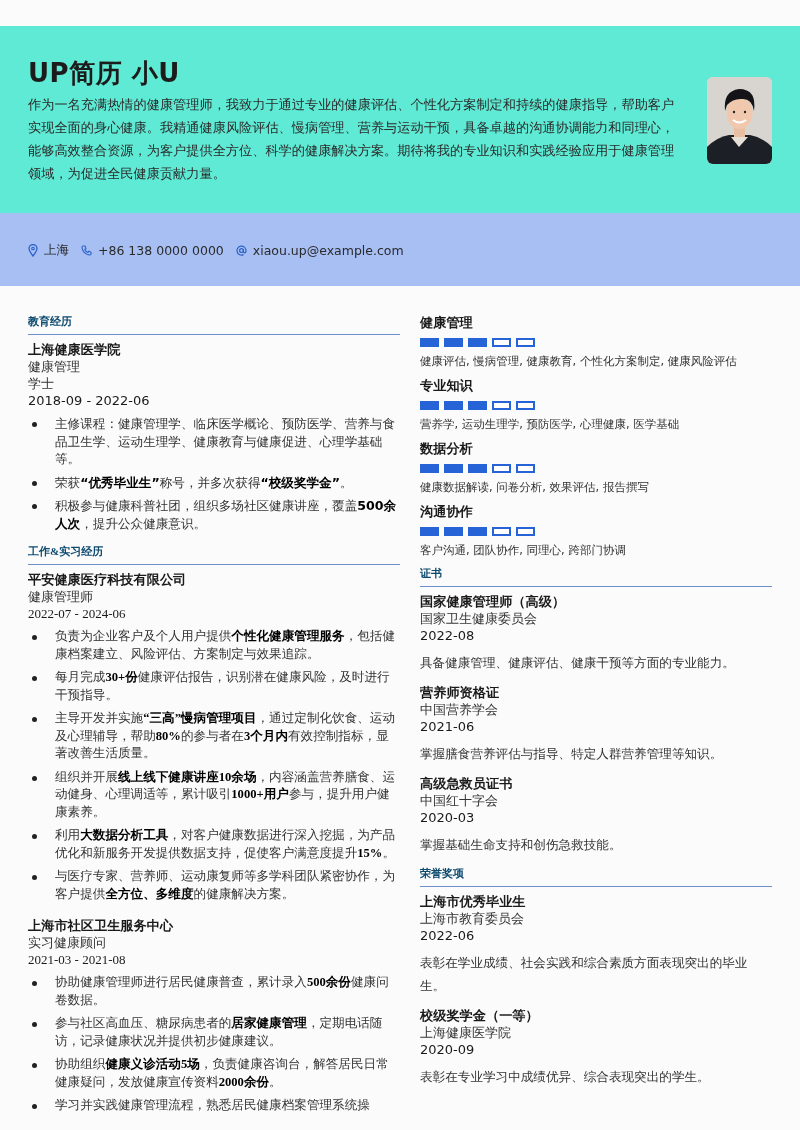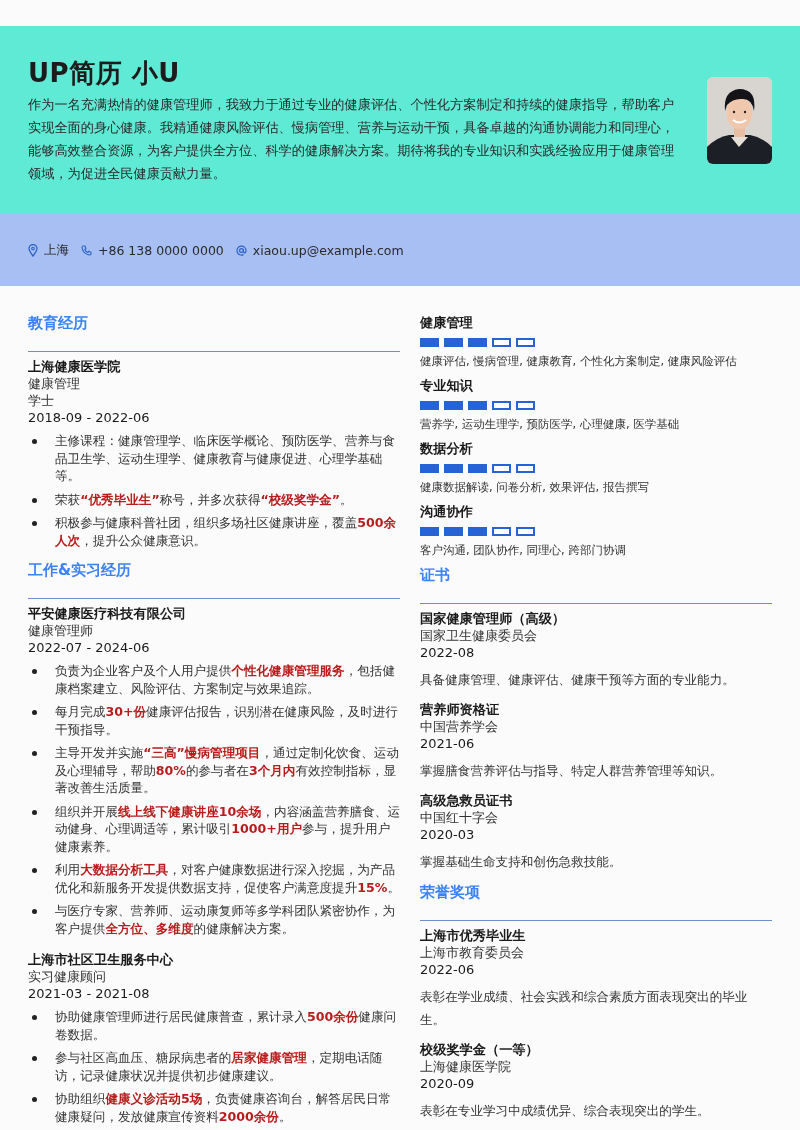--- a/index.html
+++ b/index.html
@@ -9,28 +9,28 @@
   .header { position: absolute; left: 0; top: 26px; width: 800px; height: 187px; background: #5eead4; }
   .name { position: absolute; left: 28px; top: 30px; font-size: 26px; font-weight: bold; color: #1c1c1c; letter-spacing: 0.5px; }
   .summary { position: absolute; left: 28px; top: 67px; width: 650px; font-size: 13.2px; line-height: 23px; color: #2a2a2a; }
   .photo { position: absolute; left: 707px; top: 51px; width: 65px; height: 87px; border-radius: 6px; overflow: hidden; background: #d9d6d2; }
   .contact { position: absolute; left: 0; top: 213px; width: 800px; height: 73px; background: #a8bff4; text-align: center; }
   .contact-row { position: absolute; left: 28px; top: 29px; display: flex; align-items: center; font-size: 12.5px; color: #2a2a2a; }
   .contact-item { display: flex; align-items: center; margin-right: 12px; }
   .contact-item svg { margin-right: 6px; }
   .col-left { position: absolute; left: 28px; top: 314px; width: 372px; }
   .col-right { position: absolute; left: 420px; top: 314px; width: 352px; }
-  .sec-title { font-size: 15px; font-weight: bold; color: #3b82f6; padding-bottom: 18px; border-bottom: 1.5px solid #6d8fce; margin-bottom: 6px; }
+  .sec-title { font-size: 11px; font-weight: bold; color: #0c4a6e; padding-bottom: 5px; border-bottom: 1.5px solid #6d8fce; margin-bottom: 6px; }
   .entry-title { font-size: 13.2px; font-weight: bold; color: #1a1a1a; line-height: 17px; }
   .entry-sub { font-size: 13px; color: #333; line-height: 17px; }
   .entry-date { font-size: 13px; color: #1a1a1a; line-height: 18px; font-weight: 500; }
   ul.bullets { list-style: none; margin-top: 5px; }
   ul.bullets li { position: relative; padding-left: 27px; font-size: 12.6px; line-height: 17.5px; color: #333; margin-bottom: 6px; }
   ul.bullets li::before { content: ""; position: absolute; left: 4px; top: 7px; width: 5px; height: 5px; border-radius: 50%; background: #222; }
-  ul.bullets li b { color: #b91c1c; }
+  ul.bullets li b { color: #000000; }
   .skill { margin-bottom: 8px; }
   .skill-name { font-size: 13.2px; font-weight: bold; color: #1a1a1a; line-height: 18px; margin-bottom: 6px; }
   .bars { display: flex; gap: 5px; margin-bottom: 6px; }
   .bar { width: 19px; height: 9px; border: 2px solid #2563d6; }
   .bar.filled { background: #2563d6; }
   .bar.empty { background: #fff; }
   .skill-desc { font-size: 11.5px; color: #333; line-height: 16px; }
   .cert { margin-bottom: 10px; }
   .cert-desc { font-size: 12.6px; color: #333; line-height: 23px; margin-top: 6px; }
 </style>
@@ -91,21 +91,21 @@
       <div class="entry-sub">学士</div>
       <div class="entry-date">2018-09 - 2022-06</div>
       <ul class="bullets">
           <li><span>主修课程：健康管理学、临床医学概论、预防医学、营养与食品卫生学、运动生理学、健康教育与健康促进、心理学基础等。</span></li>
           <li><span>荣获</span><b>“优秀毕业生”</b><span>称号，并多次获得</span><b>“校级奖学金”</b><span>。</span></li>
           <li><span>积极参与健康科普社团，组织多场社区健康讲座，覆盖</span><b>500余人次</b><span>，提升公众健康意识。</span></li>
         </ul>
     </div>
   </section>
 
-  <section style="margin-top:12px;">
+  <section style="margin-top:12px;font-family:Liberation Serif, serif;">
     <div class="sec-title">工作&amp;实习经历</div>
     <div>
       <div class="entry-title">平安健康医疗科技有限公司</div>
       <div class="entry-sub">健康管理师</div>
       <div class="entry-date">2022-07 - 2024-06</div>
       <ul class="bullets">
           <li><span>负责为企业客户及个人用户提供</span><b>个性化健康管理服务</b><span>，包括健康档案建立、风险评估、方案制定与效果追踪。</span></li>
           <li><span>每月完成</span><b>30+份</b><span>健康评估报告，识别潜在健康风险，及时进行干预指导。</span></li>
           <li><span>主导开发并实施</span><b>“三高”慢病管理项目</b><span>，通过定制化饮食、运动及心理辅导，帮助</span><b>80%</b><span>的参与者在</span><b>3个月内</b><span>有效控制指标，显著改善生活质量。</span></li>
           <li><span>组织并开展</span><b>线上线下健康讲座10余场</b><span>，内容涵盖营养膳食、运动健身、心理调适等，累计吸引</span><b>1000+用户</b><span>参与，提升用户健康素养。</span></li>

